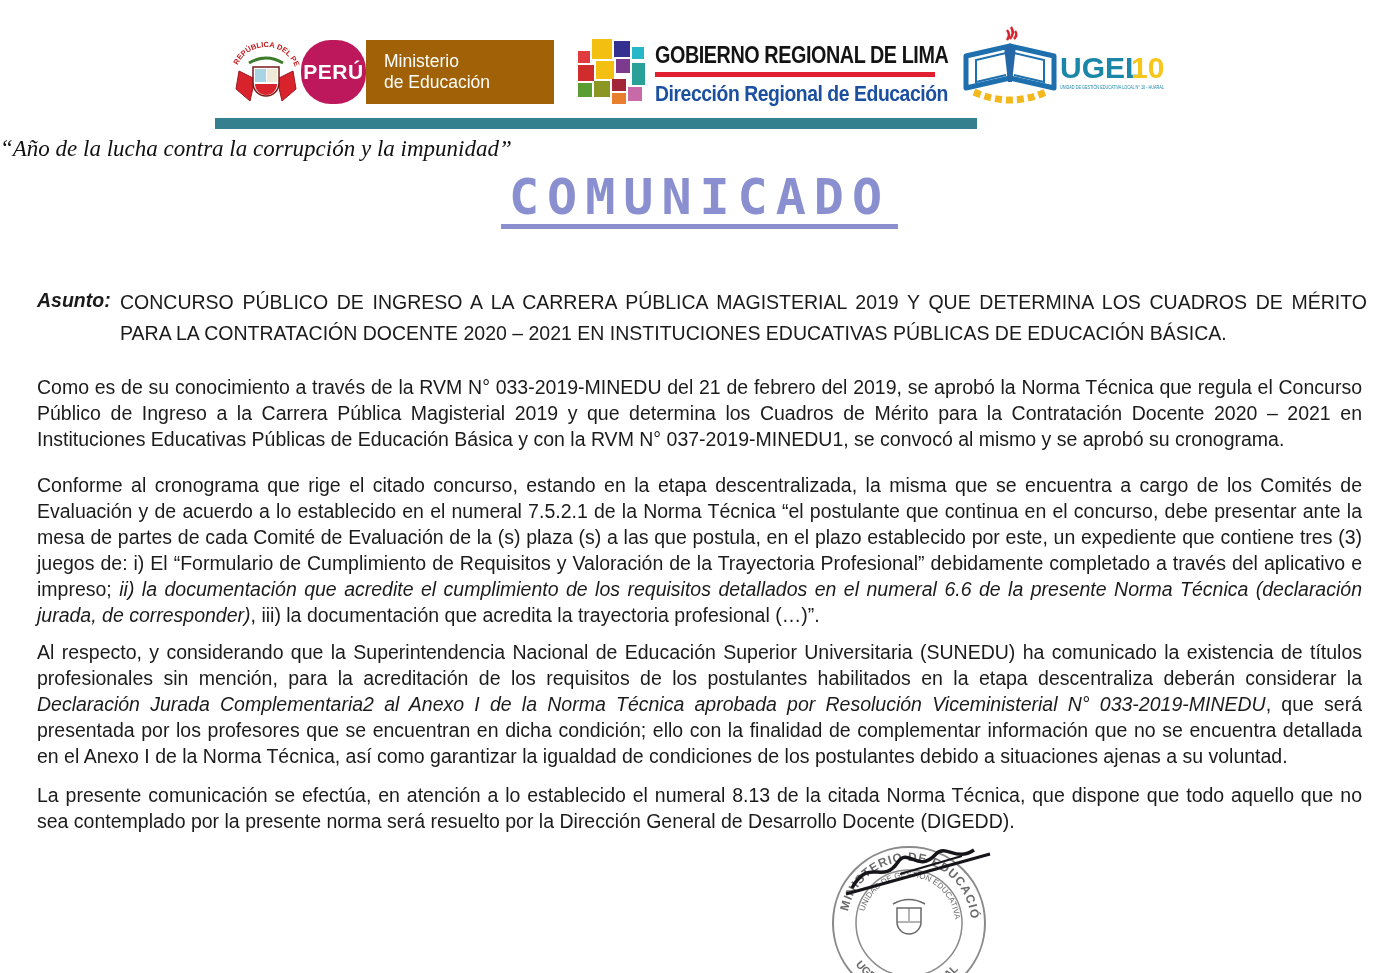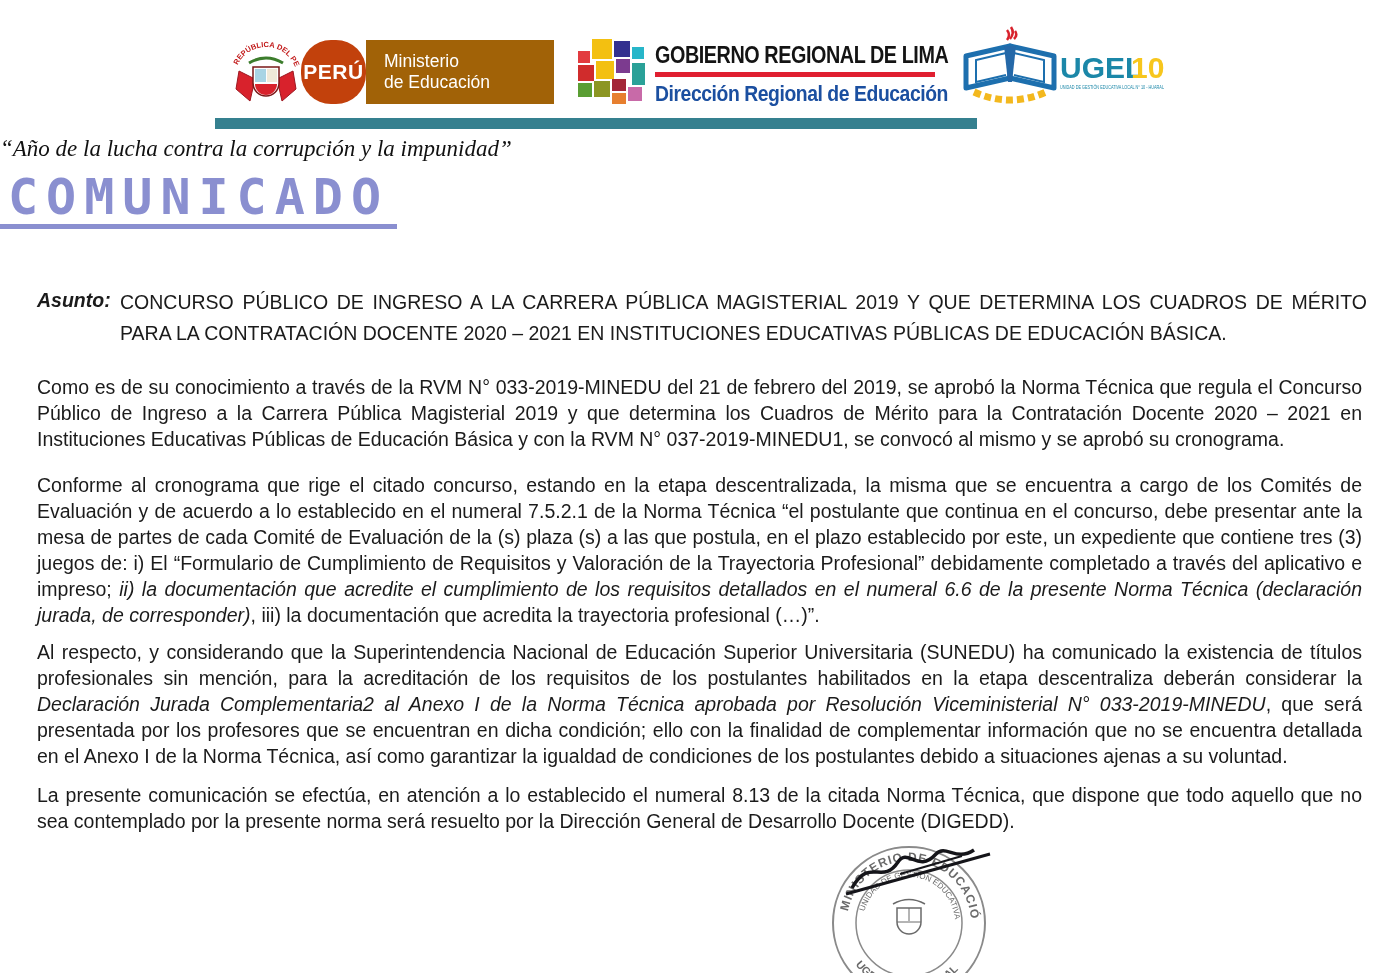--- a/index.html
+++ b/index.html
@@ -5,21 +5,21 @@
   html,body{margin:0;padding:0;background:#ffffff;}
   .page{
     position:relative;width:1399px;height:973px;background:#ffffff;overflow:hidden;
     font-family:"Liberation Sans",sans-serif;color:#1b1b1b;
   }
   .abs{position:absolute;}
 
   
   .coa{left:231px;top:31px;width:70px;height:82px;}
   .peru-box{
-    left:301px;top:40px;width:65px;height:64px;background:#c2410c;
+    left:301px;top:40px;width:65px;height:64px;background:#be185d;
     display:flex;align-items:center;justify-content:center;
     color:#fff;font-weight:bold;font-size:21px;letter-spacing:.5px;border-radius:30px;
   }
   .minedu-box{
     left:366px;top:40px;width:188px;height:64px;background:#a16207;
     display:flex;flex-direction:column;justify-content:center;
     color:#fff;font-size:17.5px;line-height:21px;padding-left:18px;box-sizing:border-box;
   }
   .mosaic{left:578px;top:39px;width:67px;height:66px;}
   .gore{left:655px;top:42px;width:292px;}
@@ -33,21 +33,21 @@
     transform:scaleX(.88);transform-origin:left center;letter-spacing:-.5px;
   }
   .ugel-logo{left:948px;top:26px;width:220px;height:90px;}
   .teal-bar{left:215px;top:118px;width:762px;height:11px;background:#35808f;}
 
   
   .motto{
     left:0;top:136px;width:1133px;text-align:left;
     font-family:"Liberation Serif",serif;font-style:italic;font-size:23px;color:#111;
   }
-  .doc-title-wrap{left:0;top:172px;width:1399px;text-align:left;}
+  .doc-title-wrap{left:0;top:172px;width:1399px;text-align:center;}
   .doc-title{
     display:inline-block;font-family:"DejaVu Sans Mono",monospace;font-weight:bold;
     font-size:50px;letter-spacing:8px;color:#8a8fd0;
     border-bottom:5px solid #8a8fd0;padding:0 8px 2px 8px;line-height:1;
   }
 
   
   .bodytext{font-size:19.5px;line-height:26px;color:#1b1b1b;}
   .it{font-style:italic;}
   .attention{left:37px;top:244px;width:1325px;font-weight:bold;font-size:19.5px;}

